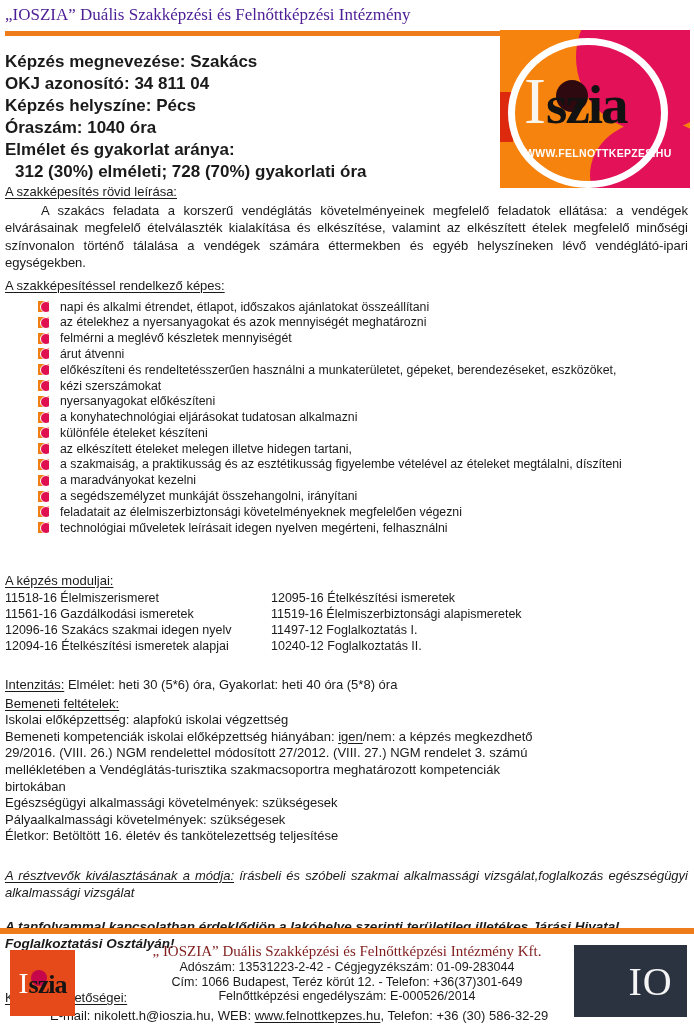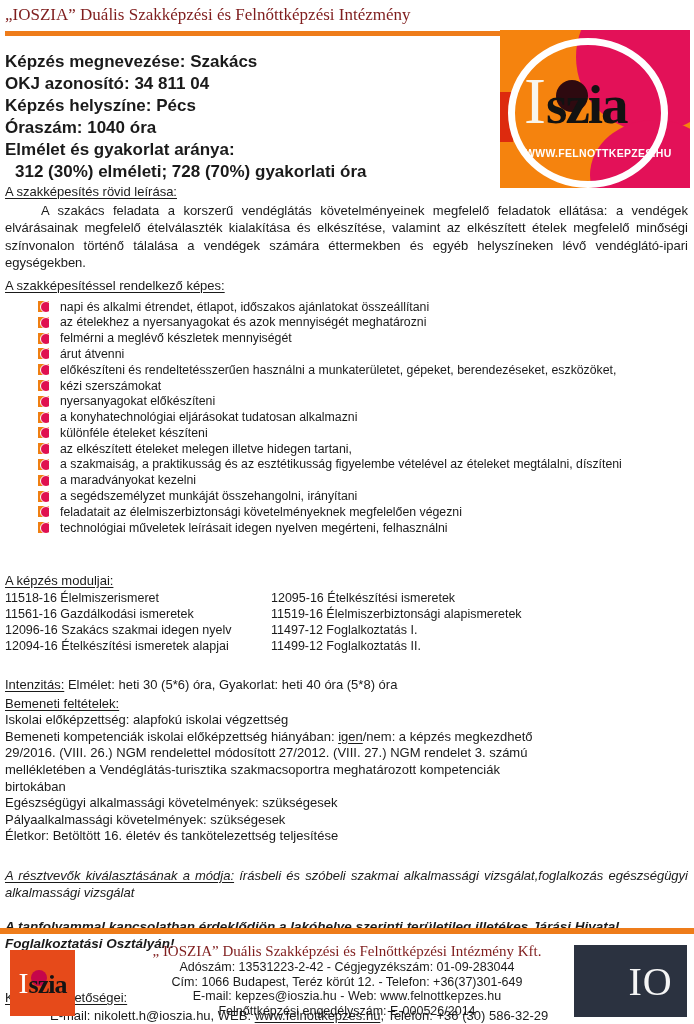--- a/index.html
+++ b/index.html
@@ -2,21 +2,21 @@
 <html lang="hu"><head>
 <meta charset="utf-8">
 <style>
   html,body{margin:0;padding:0;}
   body{
     width:694px;height:1024px;background:#ffffff;position:relative;
     font-family:"Liberation Sans",sans-serif;color:#1a1a1a;overflow:hidden;
   }
   
   .header{padding:5px 6px 0 5px;}
-  .header-title{font-family:"Liberation Serif",serif;font-size:17px;color:#7f1d1d;}
+  .header-title{font-family:"Liberation Serif",serif;font-size:17px;color:#4c1d95;}
   .rule-top{margin-top:6px;height:5px;width:495px;background:#ee7c1a;}
   
   .course-info{margin:15px 0 0 5px;font-size:17px;font-weight:bold;line-height:22px;width:480px;}
   .course-info .indent{padding-left:10px;}
   
   .logo{position:absolute;left:500px;top:30px;width:190px;height:158px;background:#f5830e;overflow:hidden;}
   .logo-petal-tr{position:absolute;right:-38px;top:-48px;width:152px;height:150px;border-radius:50%;background:#e31158;}
   .logo-petal-br{position:absolute;right:-30px;bottom:-42px;width:130px;height:110px;border-radius:50%;background:#e31158;}
   .logo-redrect{position:absolute;left:0;top:62px;width:13px;height:50px;background:#dd2a0e;}
   .logo-ring{position:absolute;left:8px;top:8px;width:146px;height:136px;border:7px solid #fff;border-radius:50%;}
@@ -155,21 +155,21 @@
 <div class="sec modules">
   <div class="uhead">A képzés moduljai:</div>
   <div class="module-grid">
     <div>11518-16 Élelmiszerismeret</div>
     <div>12095-16 Ételkészítési ismeretek</div>
     <div>11561-16 Gazdálkodási ismeretek</div>
     <div>11519-16 Élelmiszerbiztonsági alapismeretek</div>
     <div>12096-16 Szakács szakmai idegen nyelv</div>
     <div>11497-12 Foglalkoztatás I.</div>
     <div>12094-16 Ételkészítési ismeretek alapjai</div>
-    <div>11499-12 Foglalkoztatás II.</div>
+    <div>10240-12 Foglalkoztatás II.</div>
   </div>
 </div>
 
 <div class="sec intensity"><span class="uhead">Intenzitás:</span><span> Elmélet: heti 30 (5*6) óra, Gyakorlat: heti 40 óra (5*8) óra</span></div>
 
 <div class="sec reqs">
   <div class="uline">Bemeneti feltételek:</div>
   <div>Iskolai előképzettség: alapfokú iskolai végzettség</div>
   <div><span>Bemeneti kompetenciák iskolai előképzettség hiányában: </span><span class="uline">igen</span><span>/nem: a képzés megkezdhető</span></div>
   <div>29/2016. (VIII. 26.) NGM rendelettel módosított 27/2012. (VIII. 27.) NGM rendelet 3. számú</div>
@@ -191,17 +191,16 @@
 
 <div class="footer">
   <div class="footer-rule"></div>
   <div class="footer-logo-left">
     <span class="fl-text"><span class="fl-dot"></span><span class="li">I</span><span class="lszia">szia</span></span>
   </div>
   <div class="footer-center">
     <div class="f-line1">„ IOSZIA” Duális Szakképzési és Felnőttképzési Intézmény Kft.</div>
     <div class="f-line">Adószám: 13531223-2-42 - Cégjegyzékszám: 01-09-283044</div>
     <div class="f-line">Cím: 1066 Budapest, Teréz körút 12. - Telefon: +36(37)301-649</div>
-    <div class="f-line">E-mail: kepzes@ioszia.hu - Web: www.felnottkepzes.hu</div>
     <div class="f-line">Felnőttképzési engedélyszám: E-000526/2014</div>
   </div>
   <div class="footer-logo-right">IO</div>
 </div>
 
 </body></html>

